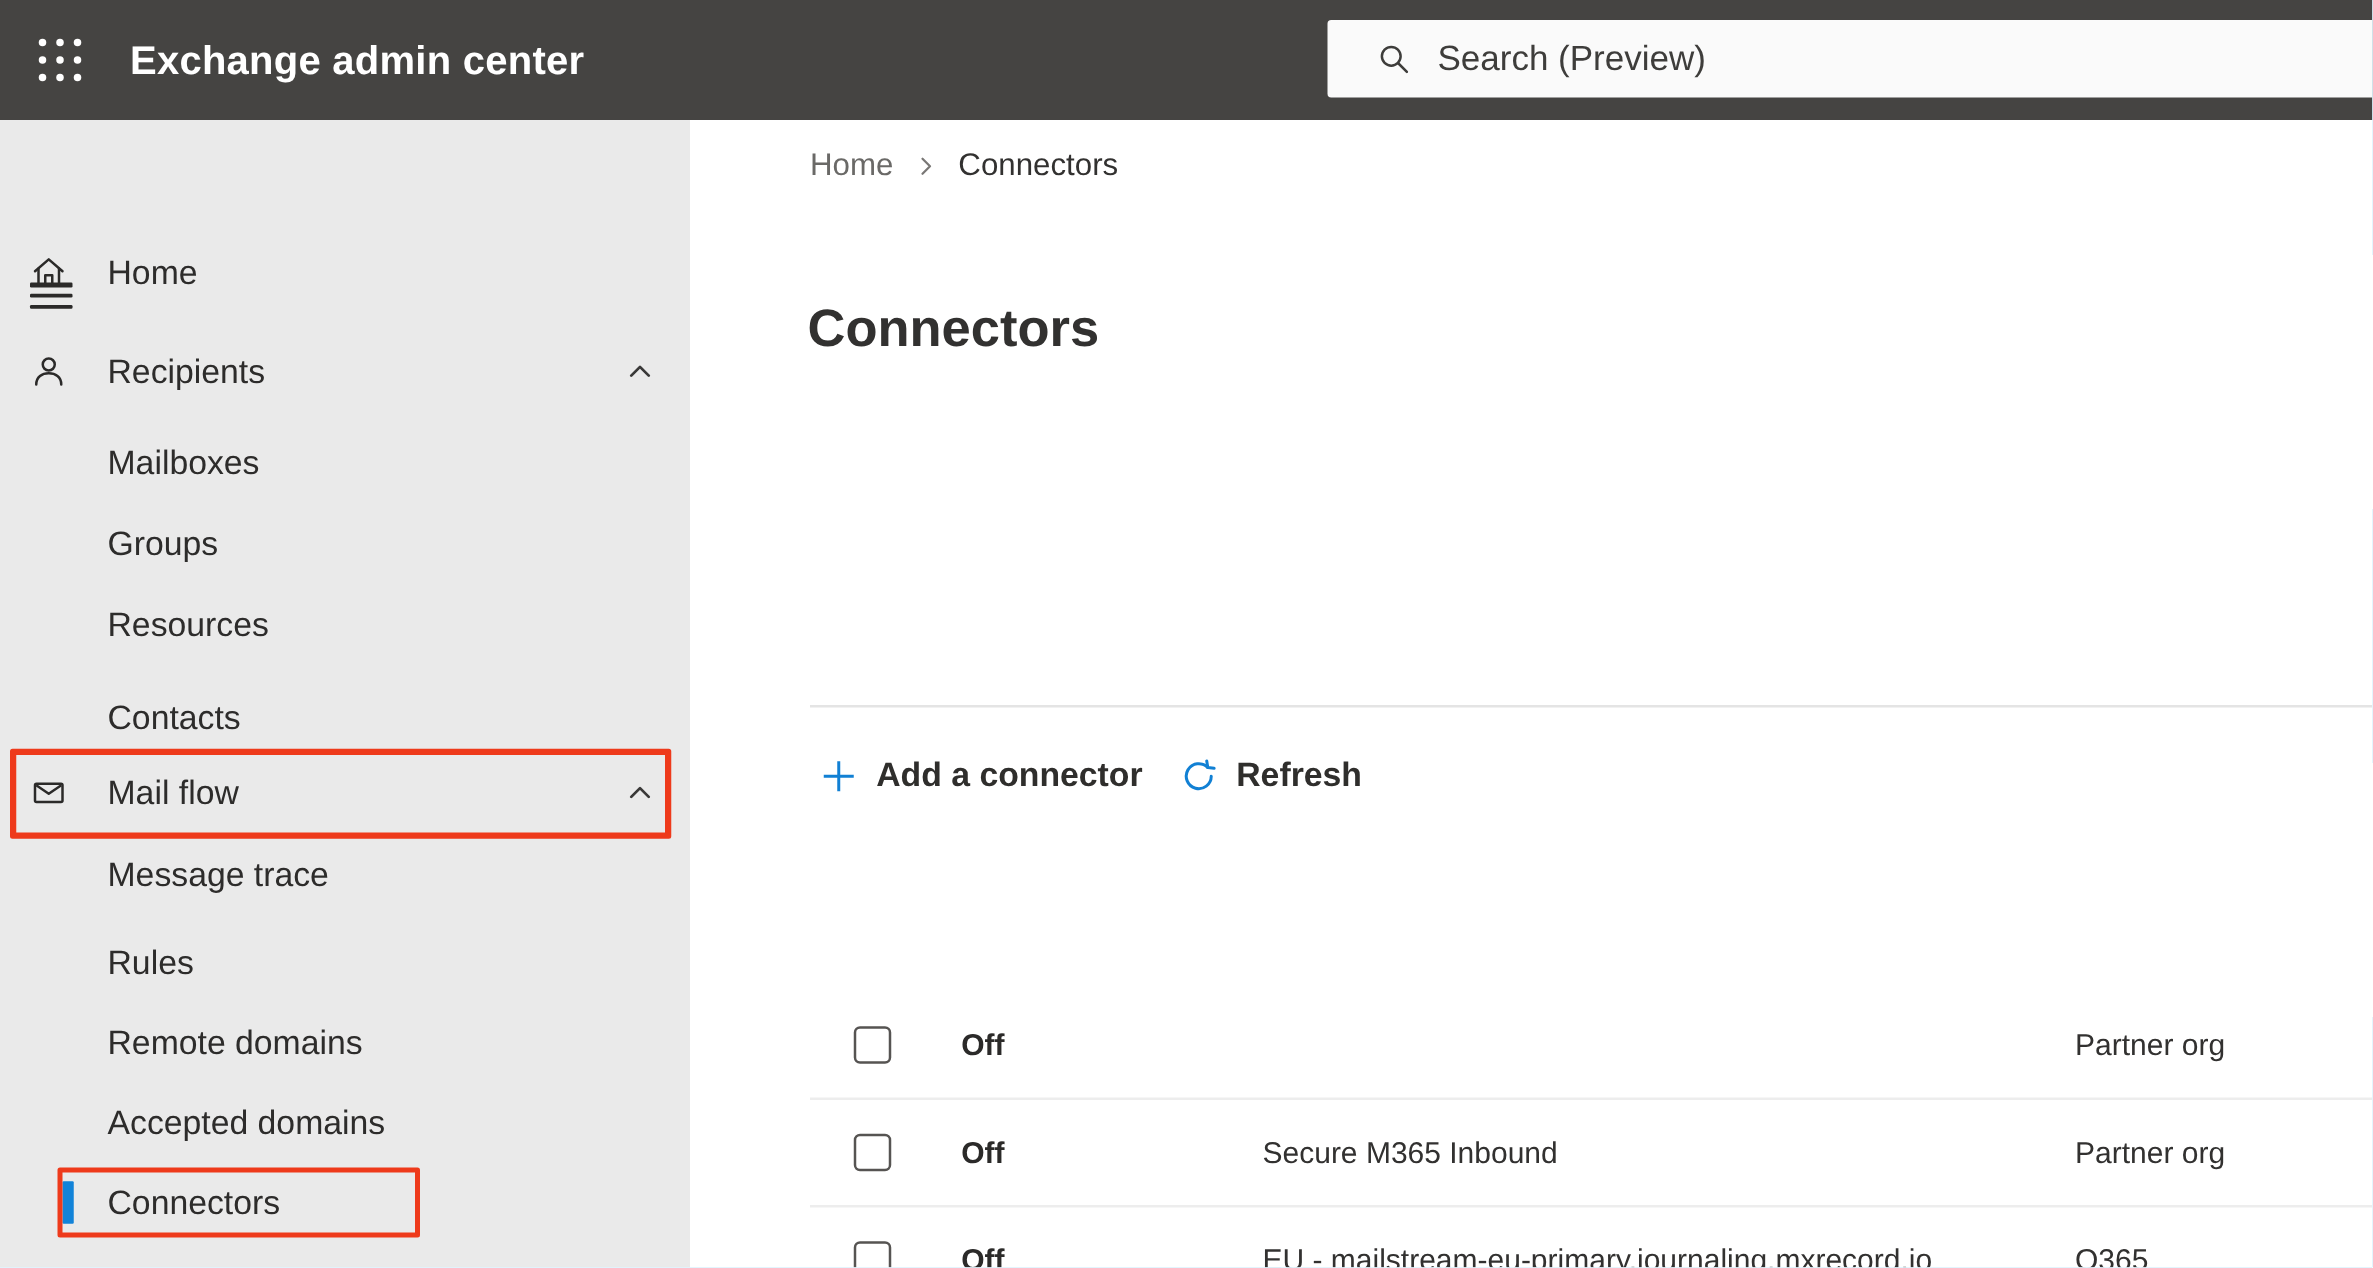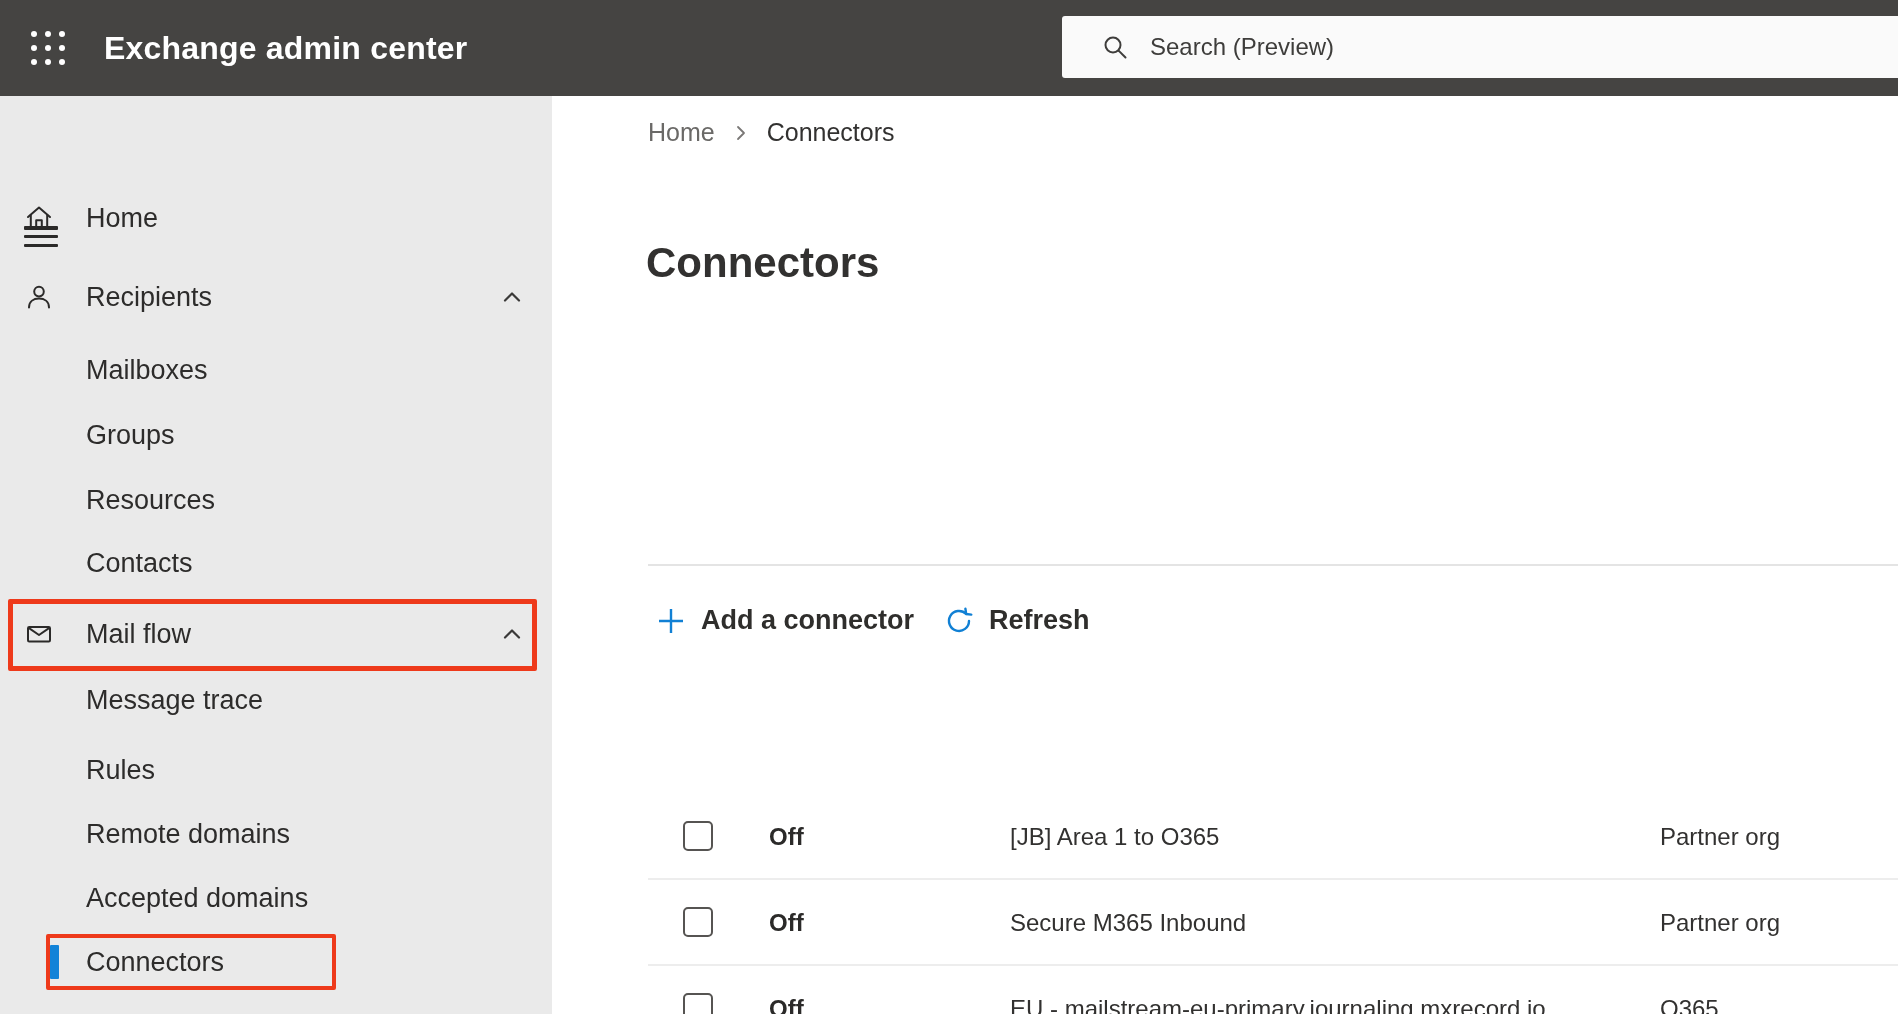--- a/index.html
+++ b/index.html
@@ -11,21 +11,21 @@
   .topbar { position:absolute; left:0; top:0; right:0; height:96px; background:#454442; }
   .waffle { position:absolute; left:12px; top:0; width:72px; height:96px; background:none; border:none;
             display:flex; align-items:center; justify-content:center; cursor:pointer; }
   .waffle-grid { display:grid; grid-template-columns:repeat(3,6px); grid-template-rows:repeat(3,6px); gap:8px; }
   .waffle-grid i { width:6px; height:6px; border-radius:50%; background:#fff; }
   .app-title { position:absolute; left:104px; top:0; height:96px; display:flex; align-items:center;
                color:#fff; font-size:32px; font-weight:700; letter-spacing:0.2px; }
   .searchbox { position:absolute; left:1062px; right:0; top:16px; height:62px; background:#fafafa;
                border-radius:3px 0 0 3px; display:flex; align-items:center; padding-left:38px; cursor:text; }
   .search-icon { width:30px; height:30px; display:inline-flex; }
-  .search-placeholder { margin-left:20px; font-size:24px; color:#3e3d3b; }
+  .search-placeholder { margin-left:20px; font-size:28px; color:#3e3d3b; }
 
   
   .sidebar { position:absolute; left:0; top:96px; width:552px; bottom:0; background:#eaeaea; }
   .hamburger { position:absolute; left:24px; top:130px; width:34px; height:21px; background:none; border:none;
                display:flex; flex-direction:column; justify-content:space-between; cursor:pointer; }
   .hamburger i { display:block; height:3.5px; background:#2b2a29; border-radius:1px; }
   .nav-item { position:absolute; left:0; width:100%; height:64px; cursor:pointer; }
   .nav-icon { position:absolute; left:24px; top:17px; width:30px; height:30px; }
   .nav-label { position:absolute; left:86px; top:0; height:64px; display:flex; align-items:center;
                font-size:27px; color:#2d2c2b; }
@@ -134,21 +134,21 @@
         </div>
         <div class="nav-item sub" style="top: 242px;">
           <span class="nav-label">Mailboxes</span>
         </div>
         <div class="nav-item sub" style="top: 307px;">
           <span class="nav-label">Groups</span>
         </div>
         <div class="nav-item sub" style="top: 372px;">
           <span class="nav-label">Resources</span>
         </div>
-        <div class="nav-item sub" style="top: 435px; text-align: right;">
+        <div class="nav-item sub" style="top: 446px; text-align: right;">
           <span class="nav-label">Contacts</span>
         </div>
         <div class="nav-item" style="top: 506px;">
           <span class="nav-icon"><svg viewBox="0 0 30 30" width="30" height="30" fill="none" stroke="#2b2a29" stroke-width="2" stroke-linejoin="round">
               <rect x="4" y="8" width="22" height="14.5" rx="1.2"></rect>
               <path d="M5 9.2 L15 16 L25 9.2"></path>
             </svg></span>
           <span class="nav-label">Mail flow</span>
           <span class="nav-chevron"><svg viewBox="0 0 24 24" width="24" height="24" fill="none" stroke="#3a3938" stroke-width="2.2" stroke-linecap="round" stroke-linejoin="round">
               <path d="M5 15.5 L12 8.5 L19 15.5"></path>
@@ -208,21 +208,20 @@
           <path d="M21.4 2.8 L22.2 8.0 L27.3 8.6"></path>
         </svg>
       </span>
       <span class="cmd-label">Refresh</span>
     </button>
 
     <div id="table-rows">
         <div class="trow" style="top: 698px;">
           <span class="checkbox"></span>
           <span class="cell c-status">Off</span>
-          <span class="cell c-name">[JB] Area 1 to O365</span>
           <span class="cell c-from">Partner org</span>
         </div>
         <div class="trow" style="top: 784px;">
           <span class="checkbox"></span>
           <span class="cell c-status">Off</span>
           <span class="cell c-name">Secure M365 Inbound</span>
           <span class="cell c-from">Partner org</span>
         </div>
         <div class="trow" style="top: 870px;">
           <span class="checkbox"></span>

